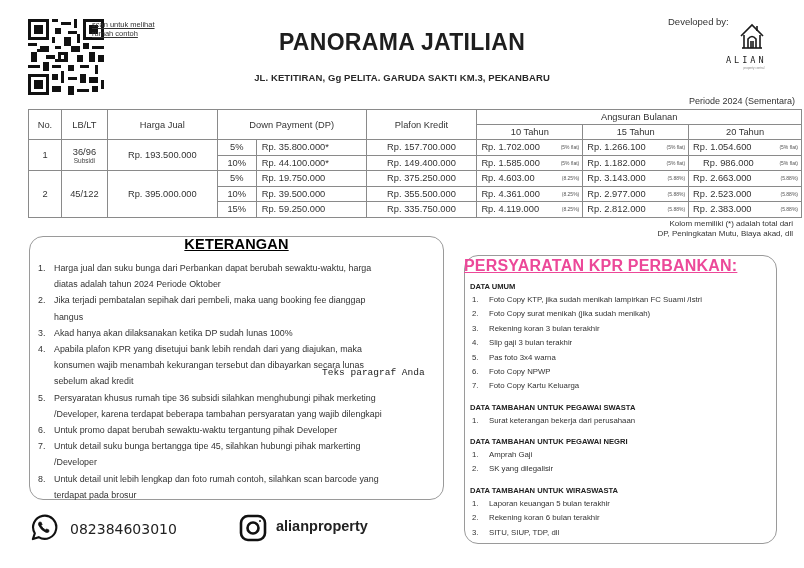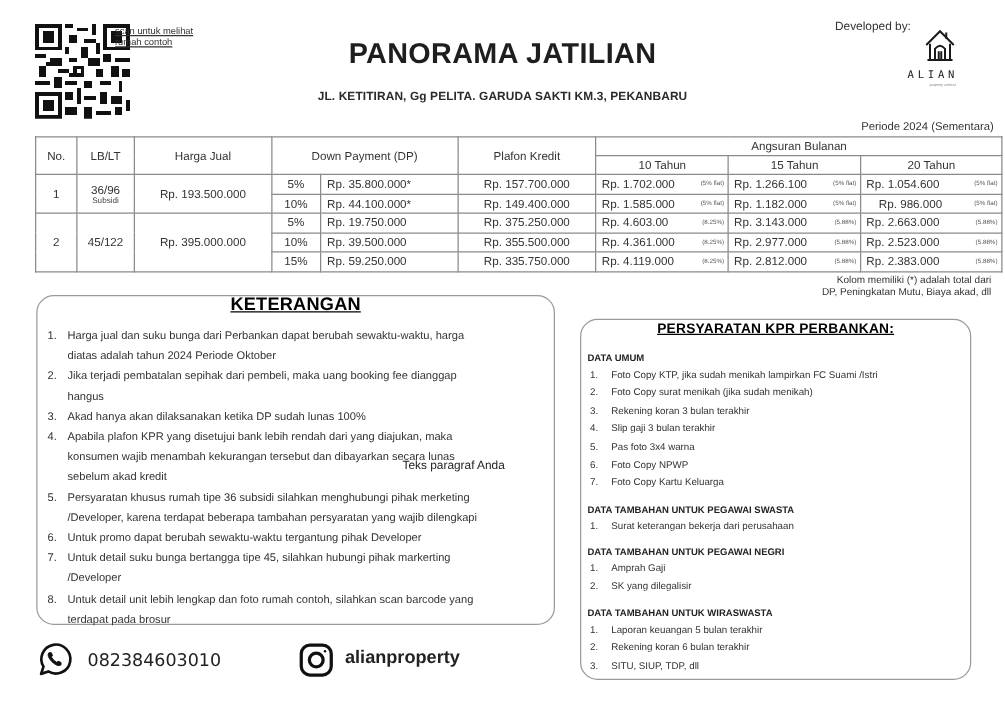--- a/index.html
+++ b/index.html
@@ -34,25 +34,25 @@
   .note { position: absolute; right: 11px; top: 219px; text-align: right; font-size: 8px; line-height: 10px; color: #333; }
 
   
   .box-ket { position: absolute; left: 29px; top: 236px; width: 415px; height: 264px; border: 1px solid #9a9a9a; border-radius: 14px; }
   .ket-title { position: absolute; left: 0; top: 236px; width: 473px; text-align: center; font-size: 14.5px; font-weight: 700; text-decoration: underline; color: #000000; letter-spacing: 0.2px; }
   .ket-list { position: absolute; left: 38px; top: 260px; width: 410px; font-size: 8.9px; line-height: 16.2px; color: #333; list-style: none; }
   .ket-list li { display: flex; }
   .ket-list .num { width: 16px; flex-shrink: 0; }
   .ket-list .txt { flex: 1; }
 
-  .teks-paragraf { position: absolute; left: 322px; top: 367px; font-family: Liberation Sans, sans-serif; font-size: 9.5px; color: #222; }
+  .teks-paragraf { position: absolute; left: 322px; top: 367px; font-family: Liberation Mono, monospace; font-size: 9.5px; color: #222; }
 
   
   .box-kpr { position: absolute; left: 464px; top: 255px; width: 313px; height: 289px; border: 1px solid #9a9a9a; border-radius: 14px; }
-  .kpr-title { position: absolute; left: 464px; top: 257px; width: 313px; text-align: center; font-size: 11px; font-weight: 700; text-decoration: underline; color: #000000; letter-spacing: 0.2px; }
+  .kpr-title { position: absolute; left: 464px; top: 257px; width: 313px; font-size: 16px; font-weight: 700; text-decoration: underline; color: #ec4899; letter-spacing: 0.2px; }
   .kpr-section { position: absolute; left: 470px; font-size: 7.6px; font-weight: 700; color: #222; }
   .kpr-list { position: absolute; left: 472px; list-style: none; font-size: 7.8px; line-height: 14.4px; color: #333; }
   .kpr-list li { display: flex; }
   .kpr-list .num { width: 17px; flex-shrink: 0; }
 
   
   .wa-icon { position: absolute; left: 29px; top: 513px; width: 29px; height: 29px; }
   .wa-num { position: absolute; left: 70px; top: 521px; font-family: "DejaVu Sans", sans-serif; font-size: 14px; color: #222; }
   .ig-icon { position: absolute; left: 239px; top: 514px; width: 28px; height: 28px; }
   .ig-name { position: absolute; left: 276px; top: 518px; font-size: 14.5px; font-weight: 700; color: #222; }

